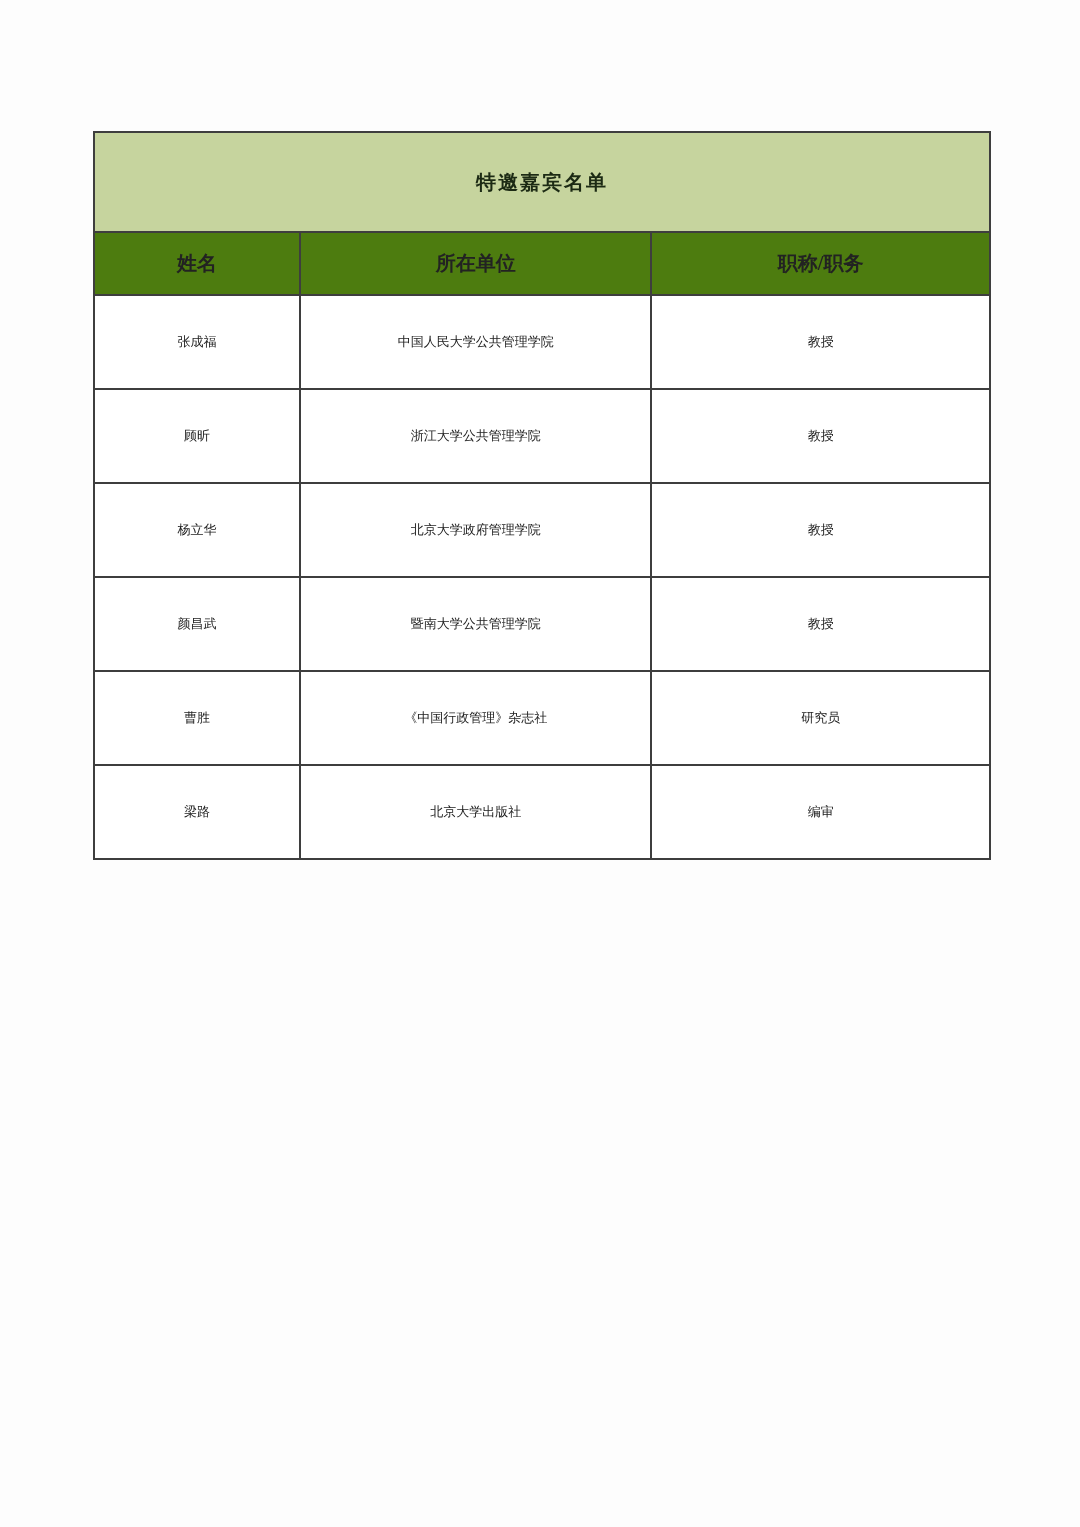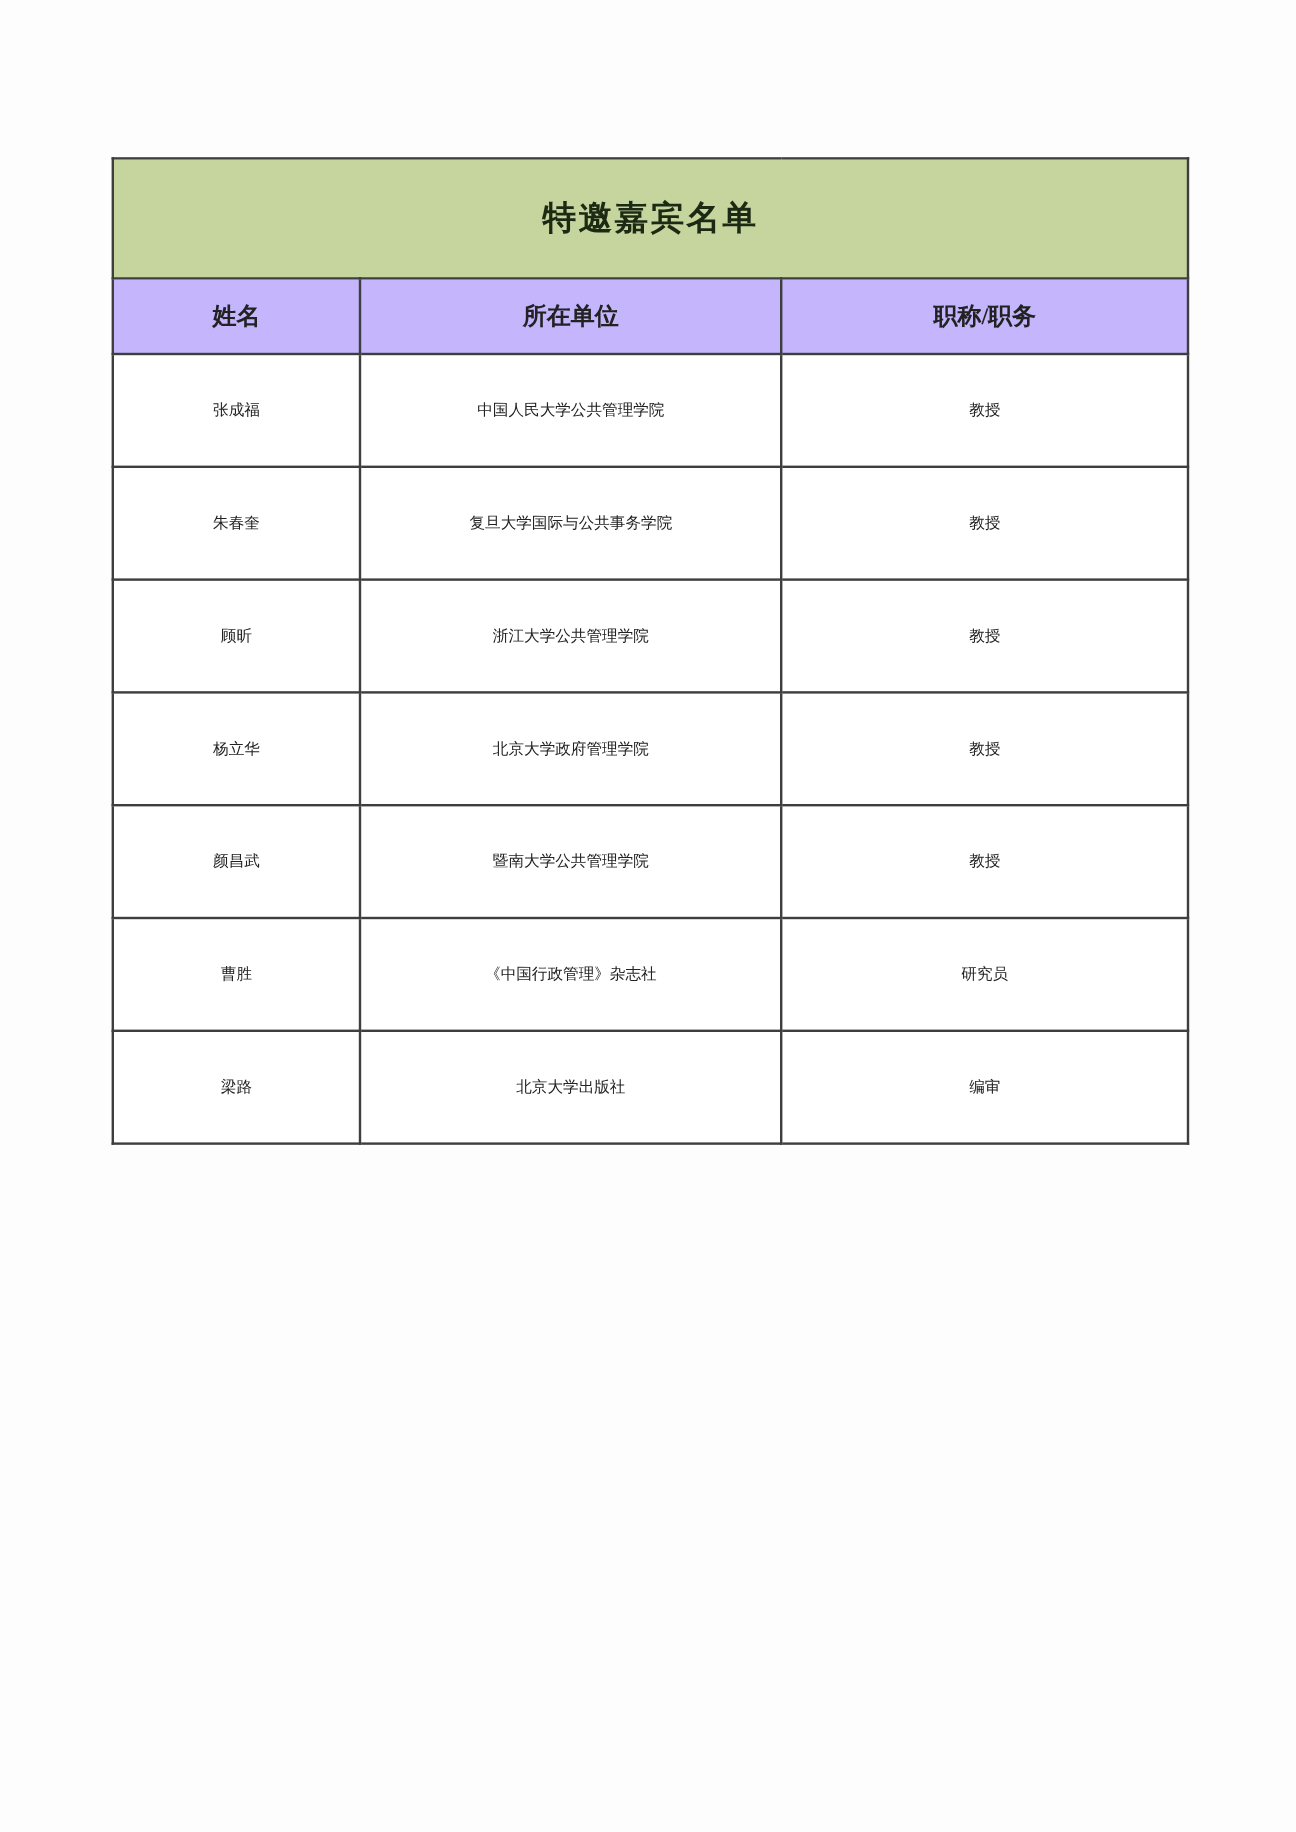--- a/index.html
+++ b/index.html
@@ -37,28 +37,28 @@
   table.guest-table td {
     border: 2px solid var(--border-color, #3e3e3e);
     text-align: center;
     vertical-align: middle;
     padding: 0 8px;
     overflow: hidden;
   }
   .title-row th {
     height: 98px;
     background: var(--header-bg, #c6d49e);
-    font-size: 28px;
+    font-size: 20px;
     font-weight: bold;
     letter-spacing: 2px;
     color: #1c2a14;
   }
   .col-header-row th {
     height: 61px;
-    background: #c4b5fd;
+    background: #4d7c0f;
     font-size: 20px;
     font-weight: bold;
   }
   tbody td {
     height: 92px;
     font-size: 13px;
     font-weight: normal;
   }
 </style>
 </head>
@@ -81,25 +81,20 @@
         <th>职称/职务</th>
       </tr>
     </thead>
     <tbody>
         <tr>
           <td>张成福</td>
           <td>中国人民大学公共管理学院</td>
           <td>教授</td>
         </tr>
         <tr>
-          <td>朱春奎</td>
-          <td>复旦大学国际与公共事务学院</td>
-          <td>教授</td>
-        </tr>
-        <tr>
           <td>顾昕</td>
           <td>浙江大学公共管理学院</td>
           <td>教授</td>
         </tr>
         <tr>
           <td>杨立华</td>
           <td>北京大学政府管理学院</td>
           <td>教授</td>
         </tr>
         <tr>

